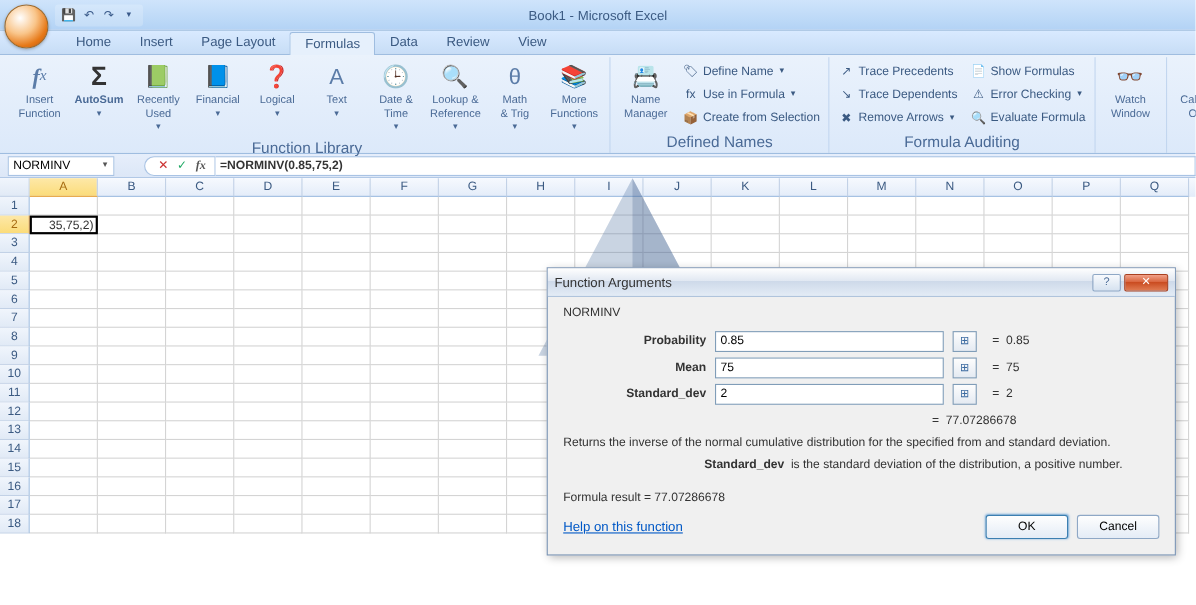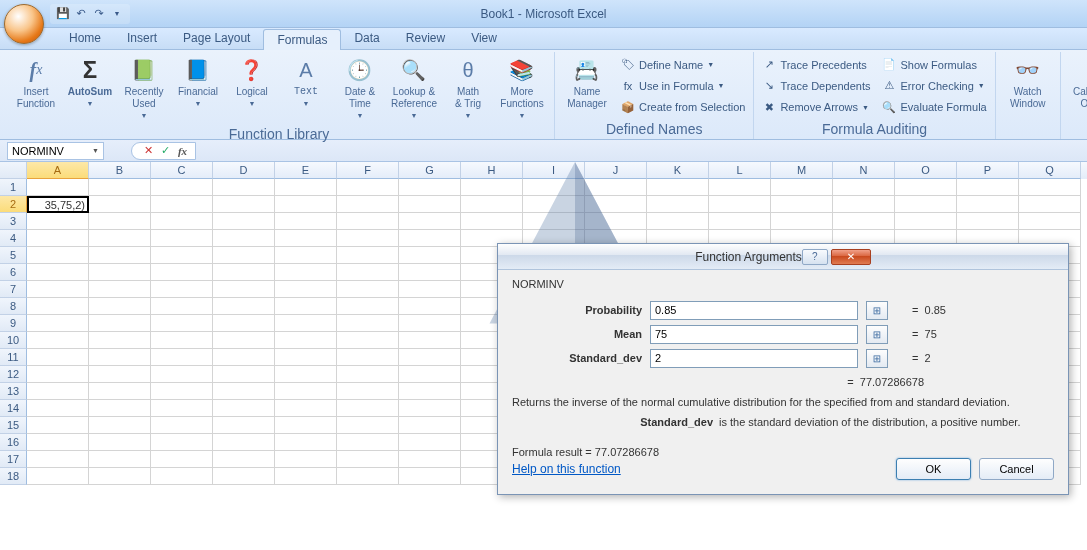--- a/index.html
+++ b/index.html
@@ -49,38 +49,38 @@
 .rh.sel{background:linear-gradient(#fde8a8,#fbdc7a);color:#a66b11;border-right:1px solid #e8a33d}
 .cell{width:62px;border-right:1px solid #d4d4d4;border-bottom:1px solid #d4d4d4;font-size:11px;line-height:17px;padding:0 2px;overflow:hidden;text-align:right}
 .cell.active{border:2px solid #000;position:relative;z-index:1;line-height:14px}
 
 
 .wm{position:absolute;left:480px;top:-10px;z-index:2;opacity:0.6}
 .wm svg{width:190px;height:210px}
 
 
 .dlg{position:absolute;left:497px;top:243px;width:572px;background:#f0f0f0;border:1px solid #7a94b5;box-shadow:2px 2px 8px rgba(0,0,0,.3);z-index:20;font-size:11px}
-.dlg-title{height:26px;background:linear-gradient(#fefefe,#e1e8f2 45%,#cdd9e9 46%,#e4ecf6);display:flex;align-items:center;justify-content:center;padding:0 6px;border-bottom:1px solid #b0c4dc}
+.dlg-title{height:26px;background:linear-gradient(#fefefe,#e1e8f2 45%,#cdd9e9 46%,#e4ecf6);display:flex;align-items:center;justify-content:space-between;padding:0 6px;border-bottom:1px solid #b0c4dc}
 .dlg-title span:first-child{color:#333;font-size:12px}
 .dlg-ctrls{display:flex;gap:3px}
 .dlg-ctrls div{width:26px;height:16px;border:1px solid #8fa8c6;background:linear-gradient(#f8fafd,#d6e2f0);text-align:center;font-size:10px;line-height:14px;color:#4a6a96;border-radius:2px}
 .dlg-ctrls .close{width:40px;background:linear-gradient(#f1a089,#d9653e 45%,#c94a1f 46%,#e07b52);color:#fff;border-color:#a84020}
 .dlg-body{padding:8px 14px 14px}
 .func-name{font-size:11px;color:#333;margin-bottom:8px}
 .arg-row{display:flex;align-items:center;height:24px;gap:8px}
 .arg-lbl{width:130px;text-align:right;font-weight:bold}
 .arg-in{width:208px;height:19px;border:1px solid #809db8;background:#fff;padding:0 4px;font-size:11px}
 .arg-pick{width:22px;height:19px;border:1px solid #809db8;background:linear-gradient(#fdfdfd,#e4eaf2);display:inline-flex;align-items:center;justify-content:center;font-size:10px;color:#3b6aa0}
-.arg-res{margin-left:16px;color:#333}
+.arg-res{margin-left:6px;color:#333}
 .res-row{display:flex;justify-content:flex-end;margin:6px 130px 8px 0}
 .desc{color:#333;margin-bottom:8px}
 .desc2{display:flex;margin-bottom:18px}
 .desc2-lbl{width:207px;text-align:right;font-weight:bold;padding-right:6px}
 .desc2-txt{flex:1}
-.fr-row{margin-bottom:0}
+.fr-row{margin-bottom:10px}
 .dlg-foot{display:flex;justify-content:space-between;align-items:center}
 .dlg-foot a{color:#0058c6;text-decoration:underline;font-size:12px}
 .dlg-btns{display:flex;gap:8px}
 .dlg-btns button{width:75px;height:22px;border:1px solid #8fa8c6;background:linear-gradient(#fefefe,#e4ecf6);border-radius:3px;font-size:11px}
 .dlg-btns button.ok{border:1px solid #3c7fb1;box-shadow:0 0 2px #6fa8dc}
 </style>
 </head>
 <body>
 
 <div class="titlebar">
@@ -131,21 +131,21 @@
           <span style="white-space: pre;">Financial</span>
           <span class="dd">▼</span>
         </div>
         <div class="rb-btn">
           <div class="ic">❓</div>
           <span style="white-space: pre;">Logical</span>
           <span class="dd">▼</span>
         </div>
         <div class="rb-btn">
           <div class="ic">A</div>
-          <span style="white-space: pre; font-family: Liberation Mono, monospace;">Text</span>
+          <span style="white-space: pre;">Text</span>
           <span class="dd">▼</span>
         </div>
         <div class="rb-btn">
           <div class="ic">🕒</div>
           <span style="white-space: pre;">Date &amp;
 Time</span>
           <span class="dd">▼</span>
         </div>
         <div class="rb-btn">
           <div class="ic">🔍</div>
@@ -255,20 +255,21 @@
 <div class="fbar">
   <div class="namebox">
     <span>NORMINV</span>
     <span class="dd">▼</span>
   </div>
   <div class="fb-btns">
     <span style="color:#c33">✕</span>
     <span style="color:#2a6">✓</span>
     <span class="fx">fx</span>
   </div>
+  <div class="fb-input">=NORMINV(0.85,75,2)</div>
 </div>
 
 <div class="grid">
   <div class="colhdrs" id="colhdrs">
       <div class="corner"></div>
       <div class="ch sel">A</div>
       <div class="ch">B</div>
       <div class="ch">C</div>
       <div class="ch">D</div>
       <div class="ch">E</div>

